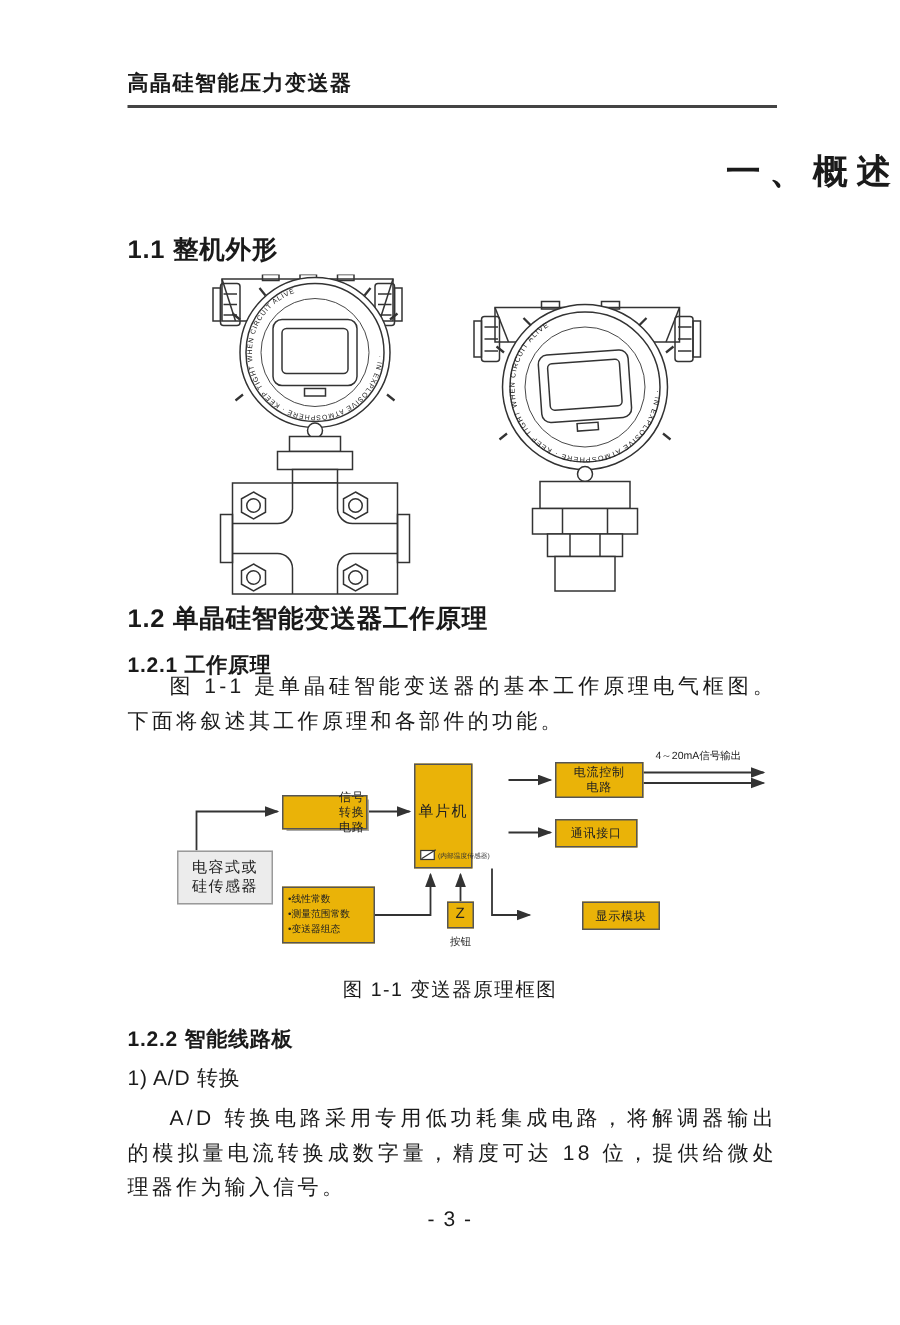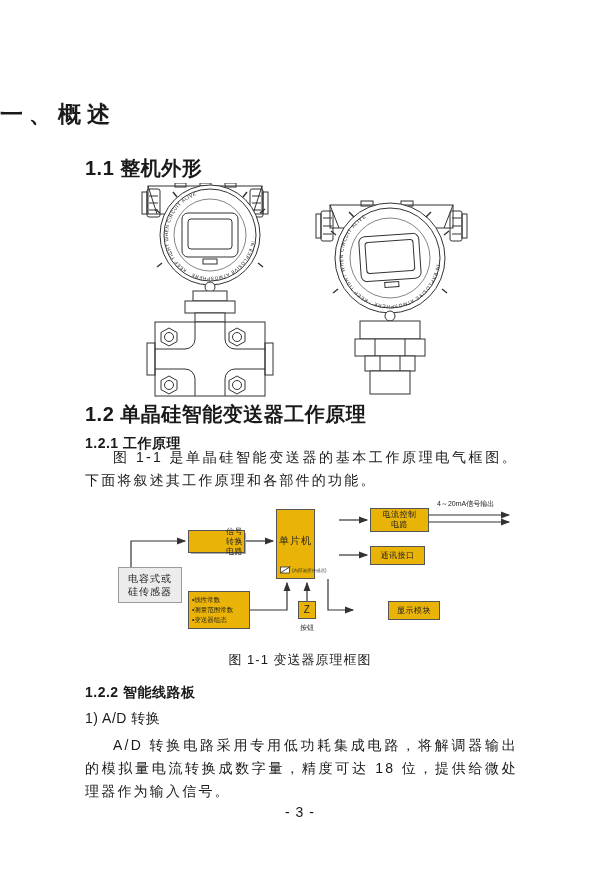--- a/index.html
+++ b/index.html
@@ -10,23 +10,23 @@
   }
   .page { position:absolute; inset:0; background:#fff; }
 
   .doc-header {
     position:absolute; left:85px; top:47px; width:433px;
     font-size:14px; font-weight:bold; letter-spacing:1px;
     border-bottom:2px solid #444; padding-bottom:5px;
   }
   .doc-title {
     position:absolute; left:0; top:99px; width:100%;
-    text-align:left; font-size:23px; font-weight:bold; letter-spacing:6px;
-  }
-  .h-major { position:absolute; left:85px; font-size:20px; font-weight:bold; letter-spacing:0.5px; }
+    text-align:right; font-size:23px; font-weight:bold; letter-spacing:6px;
+  }
+  .h-major { position:absolute; left:85px; font-size:17px; font-weight:bold; letter-spacing:0.5px; }
   .h-minor { position:absolute; left:85px; font-size:14px; font-weight:bold; letter-spacing:0.5px; }
   .body-text {
     position:absolute; left:85px; width:433px;
     font-size:14px; line-height:23px; letter-spacing:2.2px;
     text-align:justify; text-indent:2em;
   }
   .list-item-text { position:absolute; left:85px; font-size:14px; letter-spacing:0.5px; }
   .fig-caption {
     position:absolute; left:0; top:651px; width:100%;
     text-align:center; font-size:13px; letter-spacing:1px;
@@ -59,20 +59,21 @@
   .config-box { align-items:flex-start; justify-content:center; padding-left:3px; }
   .config-box .ln { font-size:6.5px; line-height:10px; letter-spacing:0; }
   .z-box .ln { font-size:10px; }
   .float-label { position:absolute; font-size:7px; letter-spacing:0; color:#222; white-space:nowrap; }
 </style>
 </head>
 <body>
 
 <div class="page">
 
+  <div class="doc-header">高晶硅智能压力变送器</div>
 
   <div class="doc-title">一、概述</div>
 
   <div class="h-major" style="top:155px;">1.1 整机外形</div>
 
   <div class="drawing" style="left:105px; top:183px;">
     <svg width="200" height="215" viewBox="0 0 200 215" fill="none" stroke="#333" stroke-width="1">
       <defs>
         <path id="ringL" d="M105,52 m-42,0 a42,42 0 1,1 84,0 a42,42 0 1,1 -84,0"></path>
       </defs>

